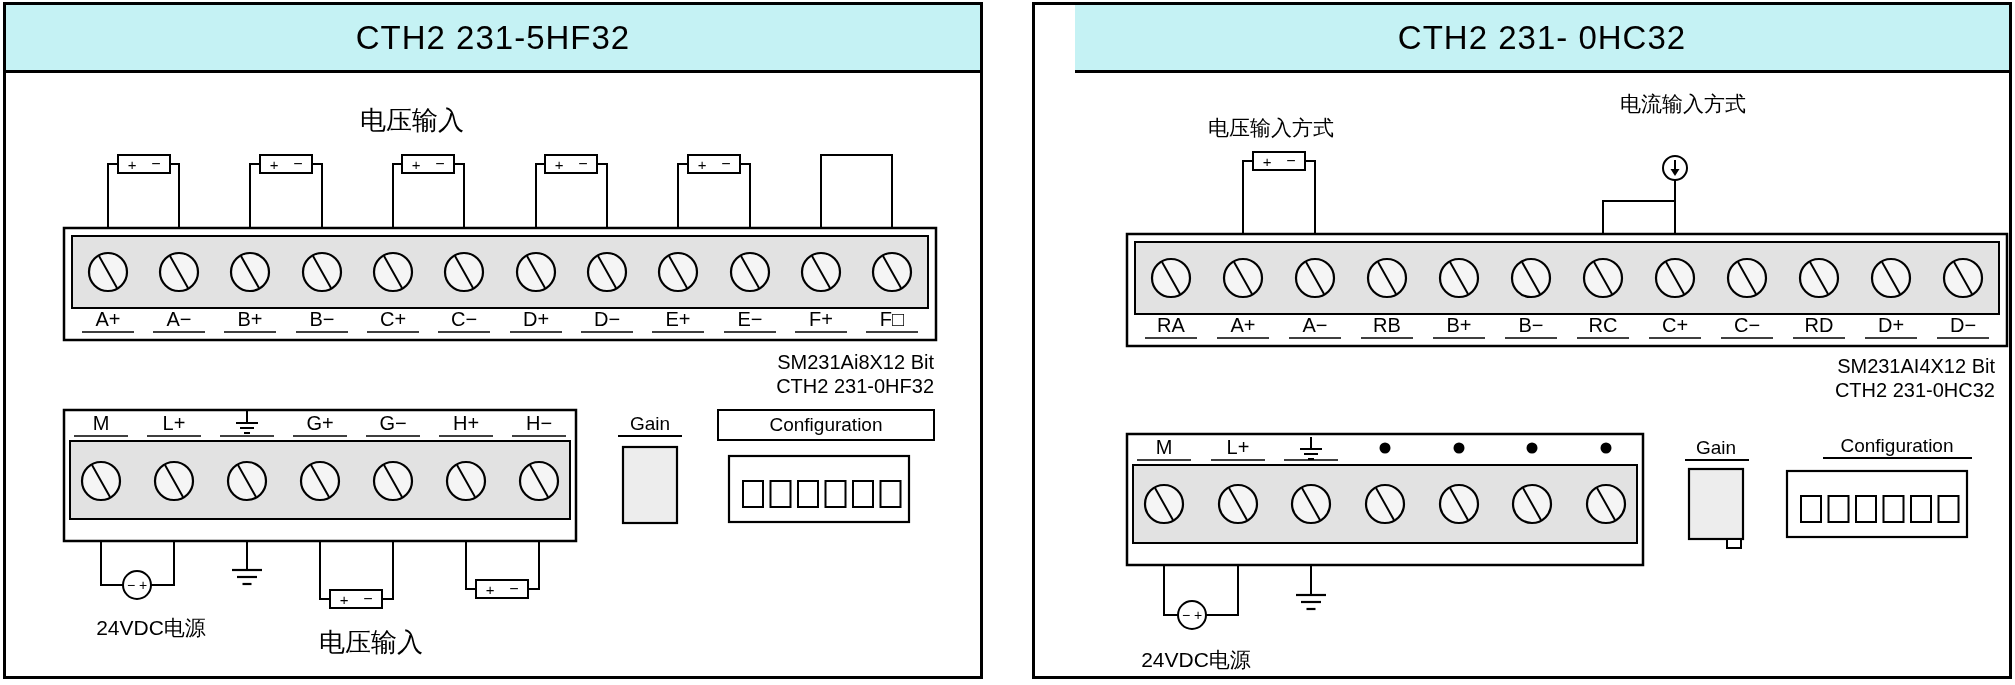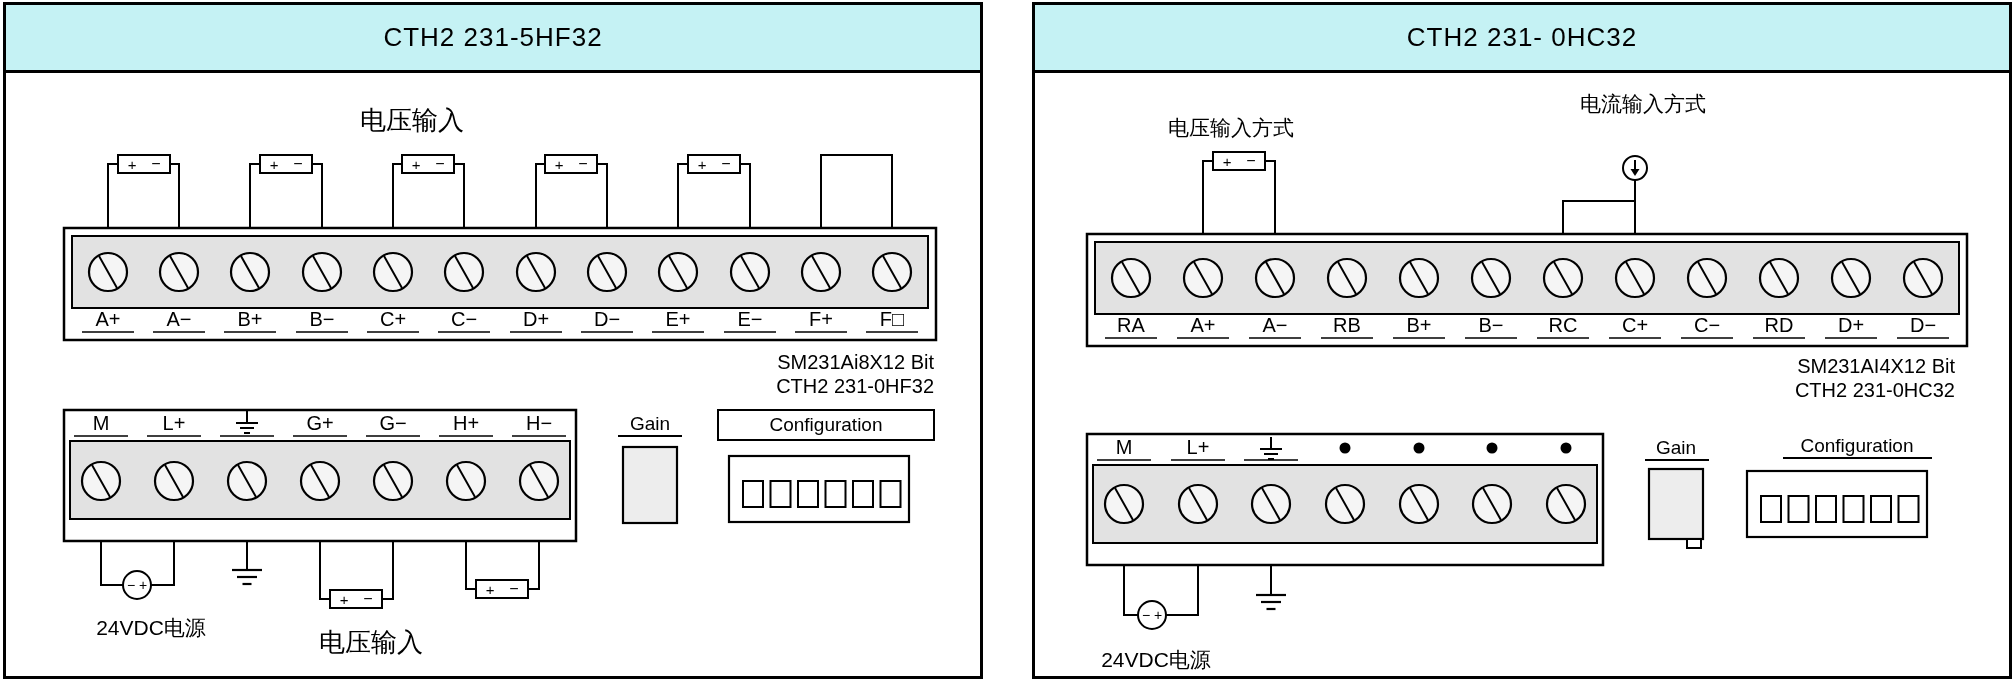--- a/index.html
+++ b/index.html
@@ -1,22 +1,22 @@
 <!DOCTYPE html>
 <html><head>
 <meta charset="utf-8">
 <style>
   html,body{margin:0;padding:0;background:#fff;}
   body{font-family:"Liberation Sans","DejaVu Sans",sans-serif;}
   .stage{position:relative;width:2015px;height:685px;background:#fff;overflow:hidden;}
   .panel{position:absolute;top:2px;height:677px;background:#fff;border:3px solid #000;box-sizing:border-box;}
   .panel-left{left:3px;width:980px;}
-  .panel-right{left:1032px;width:980px;}
+  .panel-right{left:1032px;width:980px;padding-left:40px;}
   .panel-header{height:65px;border-bottom:3px solid #000;display:flex;align-items:center;justify-content:center;}
-  .panel-title{font-size:26px;color:#000;letter-spacing:1px;}
+  .panel-title{font-size:33px;color:#000;letter-spacing:1px;}
   svg{display:block;}
   svg text{fill:#000;font-family:"Liberation Sans","DejaVu Sans",sans-serif;}
   .t-label{font-size:20px;}
   .t-model{font-size:20px;}
   .t-cjk-lg{font-size:26px;}
   .t-cjk-md{font-size:21px;}
   .t-small{font-size:19px;}
 </style>
 </head>
 <body>

